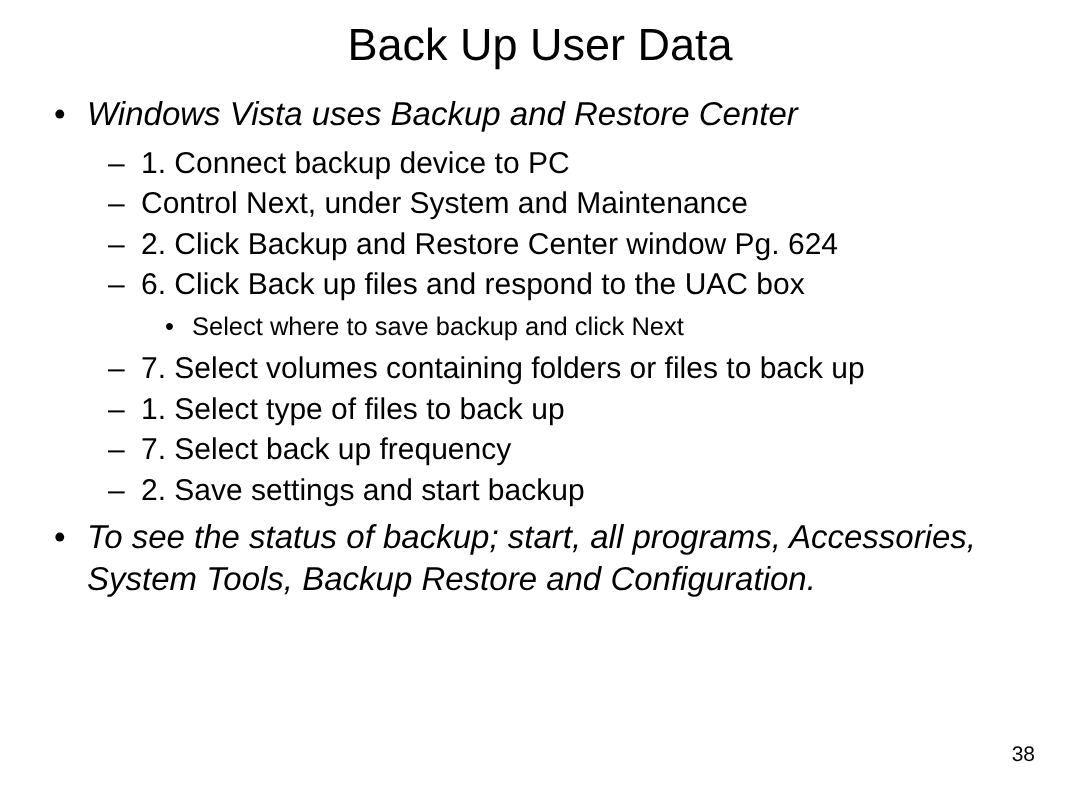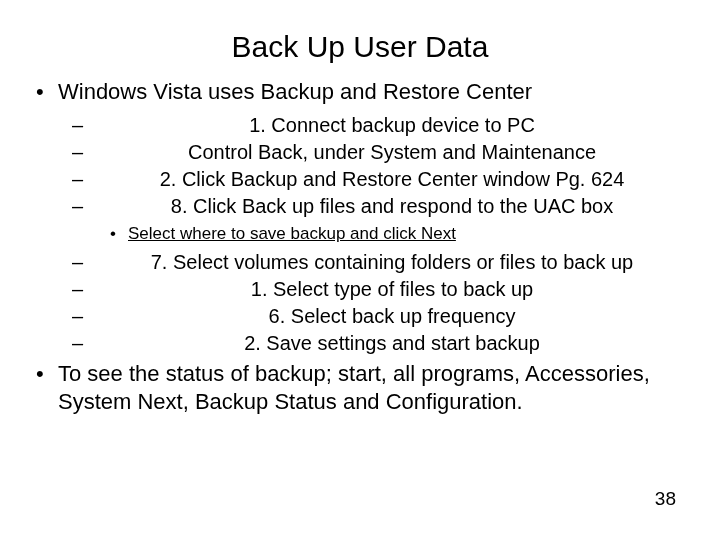--- a/index.html
+++ b/index.html
@@ -14,73 +14,72 @@
       font-family: Arial, Helvetica, sans-serif;
       color: #000000;
       padding: 12px 30px 12px 30px;
       position: relative;
     }
     .title {
       text-align: center;
       font-size: 30px;
       font-weight: normal;
       margin-bottom: 14px;
-      margin-top: 18px;
+      margin-top: 2px;
     }
     .bullet-l1 {
       display: flex;
       margin-bottom: 6px;
       font-size: 22px;
       line-height: 1.25;
     }
     .bullet-l1 .dot {
       width: 28px;
       flex-shrink: 0;
       text-align: left;
       padding-left: 6px;
     }
     .bullet-l1 .txt {
       flex: 1;
+      font-style: italic;
     }
     .dash-l2 {
       display: flex;
       font-size: 20px;
       line-height: 1.3;
       margin-left: 42px;
       margin-bottom: 1px;
     }
     .dash-l2 .dash {
       width: 22px;
       flex-shrink: 0;
     }
     .dash-l2 .txt {
       flex: 1;
-      text-align: center;
     }
     .sub-l3 {
       display: flex;
       font-size: 17px;
       line-height: 1.35;
       margin-left: 80px;
       margin-top: 4px;
       margin-bottom: 4px;
     }
     .sub-l3 .dot {
       width: 18px;
       flex-shrink: 0;
     }
     .sub-l3 .txt {
       flex: 1;
-      text-decoration: underline;
     }
     .page-num {
       position: absolute;
-      right: 44px;
+      right: 30px;
       bottom: 30px;
-      font-size: 19px;
+      font-size: 14px;
     }
     .group {
       margin-bottom: 4px;
     }
   </style>
 </head>
 <body>
 
 <h1 class="title">Back Up User Data</h1>
 
@@ -89,52 +88,52 @@
   <span class="txt">Windows Vista uses Backup and Restore Center</span>
 </div>
 
 <div class="group">
   <div class="dash-l2">
     <span class="dash">–</span>
     <span class="txt">1. Connect backup device to PC</span>
   </div>
   <div class="dash-l2">
     <span class="dash">–</span>
-    <span class="txt">Control Back, under System and Maintenance</span>
+    <span class="txt">Control Next, under System and Maintenance</span>
   </div>
   <div class="dash-l2">
     <span class="dash">–</span>
     <span class="txt">2. Click Backup and Restore Center window Pg. 624</span>
   </div>
   <div class="dash-l2">
     <span class="dash">–</span>
-    <span class="txt">8. Click Back up files and respond to the UAC box</span>
+    <span class="txt">6. Click Back up files and respond to the UAC box</span>
   </div>
 
   <div class="sub-l3">
     <span class="dot">•</span>
     <span class="txt">Select where to save backup and click Next</span>
   </div>
 
   <div class="dash-l2">
     <span class="dash">–</span>
     <span class="txt">7. Select volumes containing folders or files to back up</span>
   </div>
   <div class="dash-l2">
     <span class="dash">–</span>
     <span class="txt">1. Select type of files to back up</span>
   </div>
   <div class="dash-l2">
     <span class="dash">–</span>
-    <span class="txt">6. Select back up frequency</span>
+    <span class="txt">7. Select back up frequency</span>
   </div>
   <div class="dash-l2">
     <span class="dash">–</span>
     <span class="txt">2. Save settings and start backup</span>
   </div>
 </div>
 
 <div class="bullet-l1">
   <span class="dot">•</span>
-  <span class="txt">To see the status of backup; start, all programs, Accessories, System Next, Backup Status and Configuration.</span>
+  <span class="txt">To see the status of backup; start, all programs, Accessories, System Tools, Backup Restore and Configuration.</span>
 </div>
 
 <div class="page-num">38</div>
 
 </body></html>

